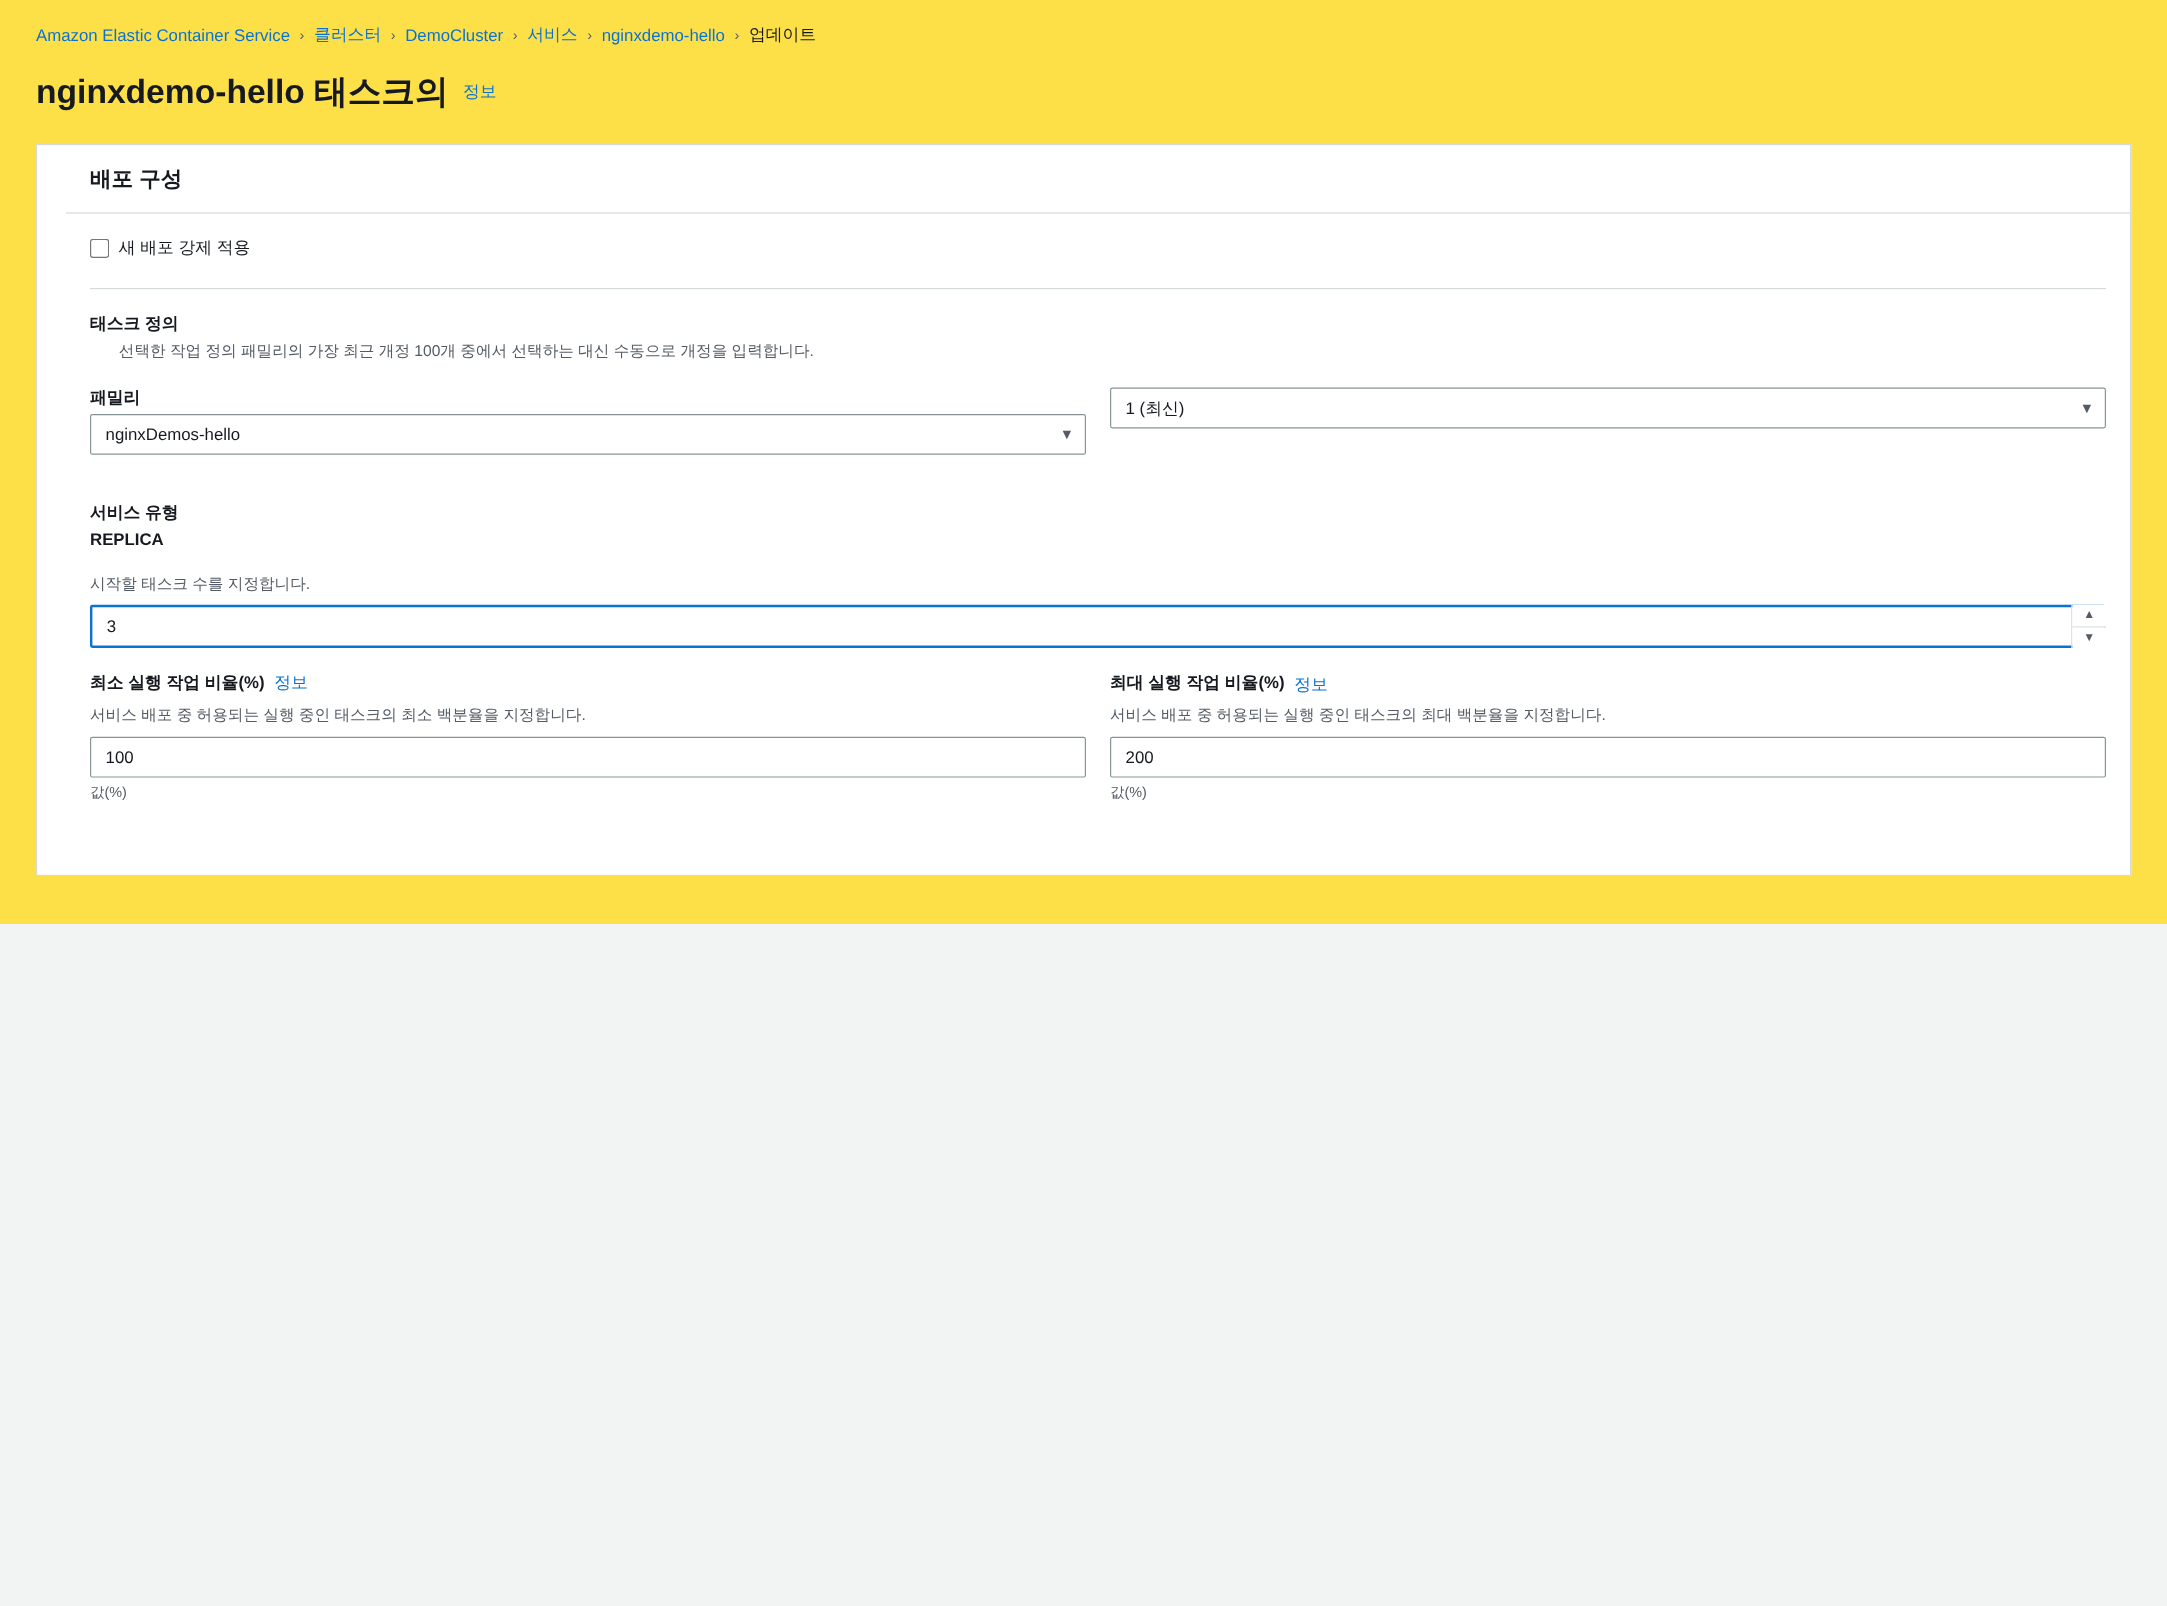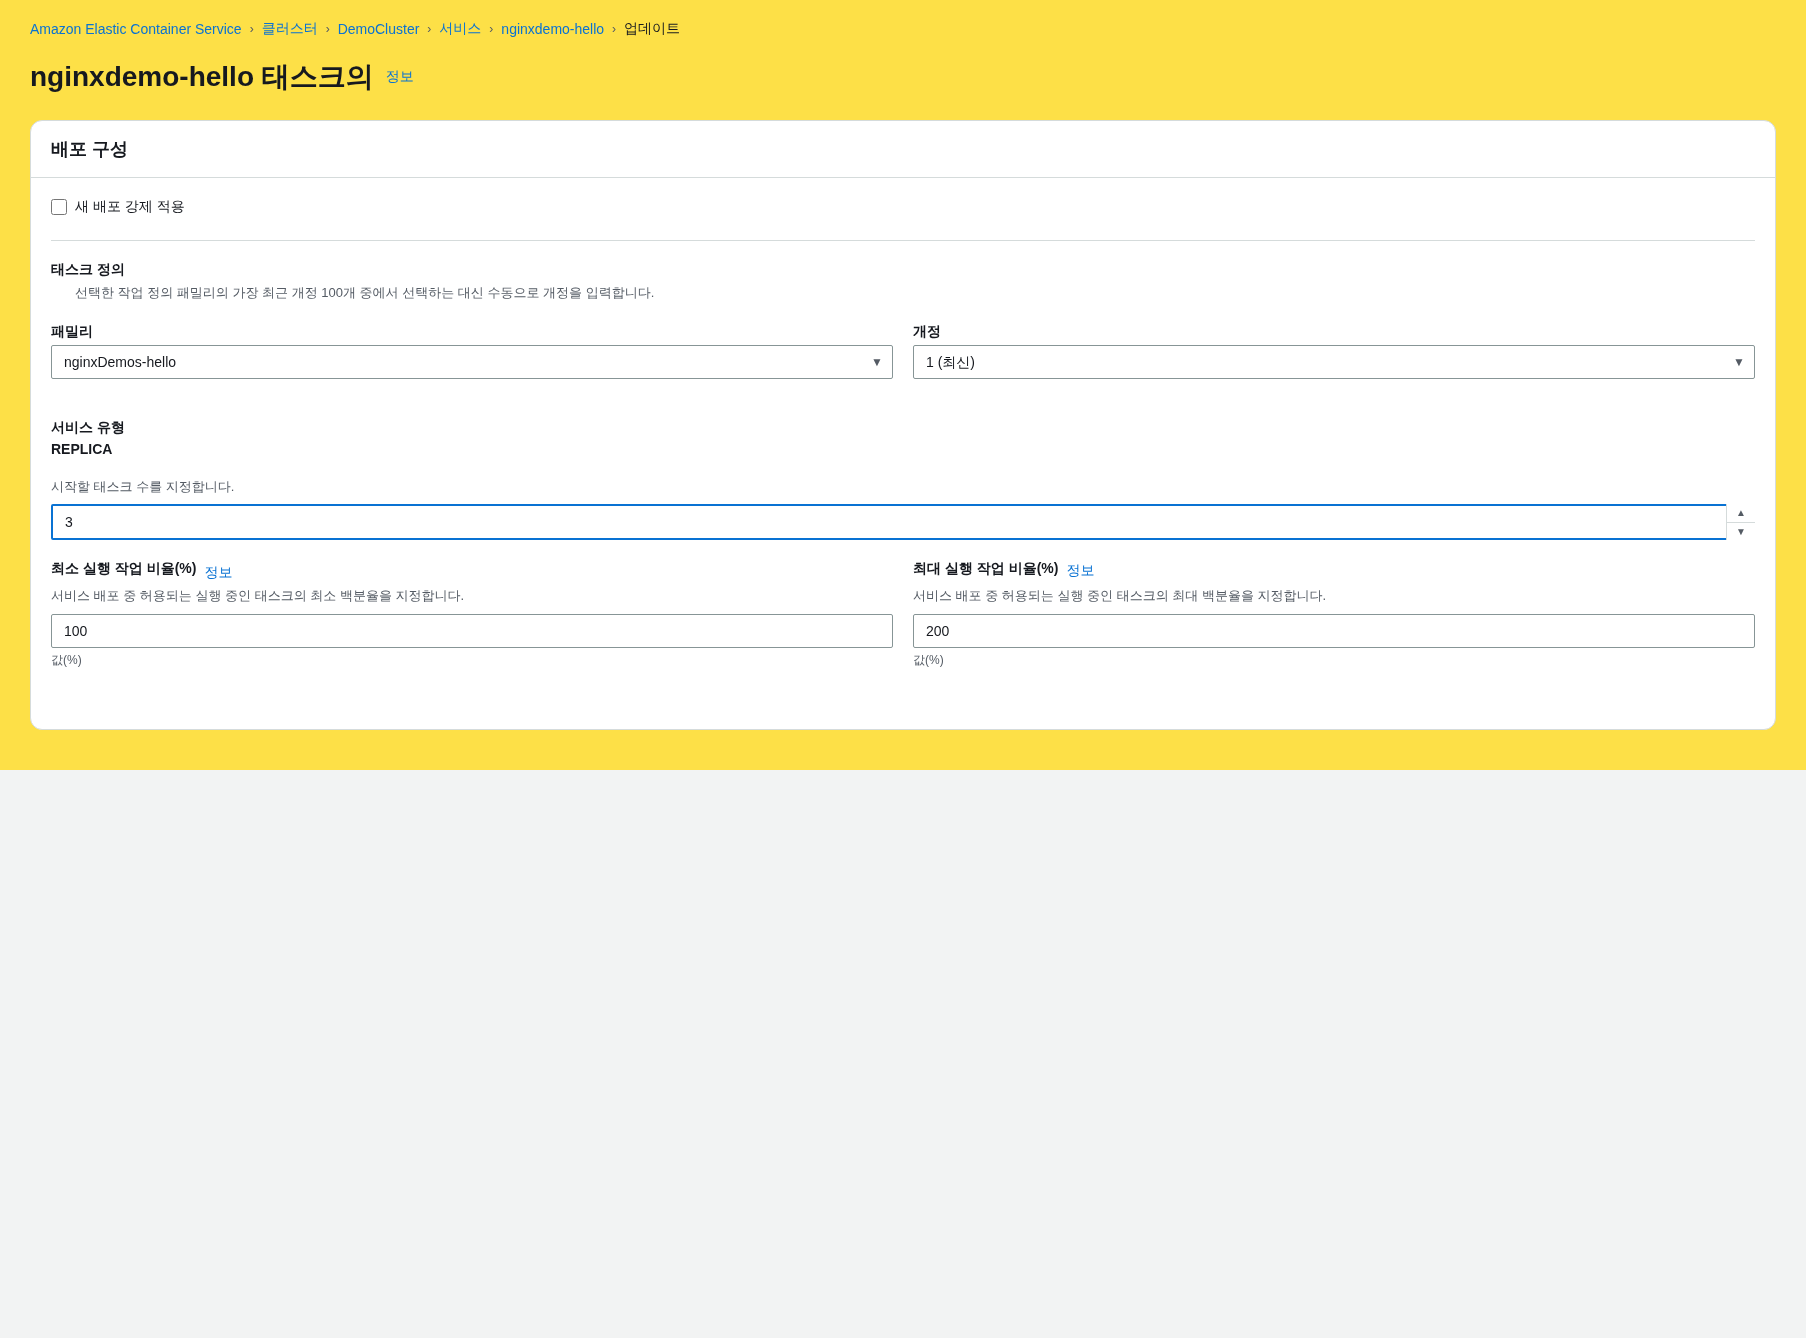--- a/index.html
+++ b/index.html
@@ -64,22 +64,23 @@
     .info-link {
       color: #0972d3;
       text-decoration: none;
       font-size: 14px;
     }
 
     
     .card {
       background: #ffffff;
       border: 1px solid #d5dbdb;
-      border-radius: 12px;
-      margin-bottom: 20px;
+      border-radius: 0;
+      margin-bottom: 20px;
+      padding-left: 24px;
     }
 
     .card-header {
       padding: 16px 20px;
       border-bottom: 1px solid #d5dbdb;
     }
 
     .card-title {
       font-size: 18px;
       font-weight: 700;
@@ -323,21 +324,20 @@
 
       <div class="two-col">
         <div class="field-section">
           <div class="field-label">패밀리</div>
           <div class="select-wrapper">
             <select><option value="nginxDemos-hello">nginxDemos-hello</option></select>
             <span class="select-arrow">▼</span>
           </div>
         </div>
         <div class="field-section">
-          <div class="field-label">개정</div>
           <div class="select-wrapper">
             <select><option value="1 (최신)">1 (최신)</option></select>
             <span class="select-arrow">▼</span>
           </div>
         </div>
       </div>
 
       <div class="field-section">
         <div class="service-type-label">서비스 유형</div>
         <div class="service-type-value">REPLICA</div>
@@ -349,21 +349,21 @@
           <input type="number" class="number-input" value="3" style="">
           <div class="number-stepper">
             <button class="stepper-btn">▲</button>
             <button class="stepper-btn">▼</button>
           </div>
         </div>
       </div>
 
       <div class="two-col">
         <div class="field-section">
-          <div style="display:flex; align-items:flex-end; gap:8px; margin-bottom:4px;">
+          <div style="display:flex; align-items:flex-start; gap:8px; margin-bottom:4px;">
             <span class="field-label">최소 실행 작업 비율(%)</span>
             <a href="#" class="info-link">정보</a>
           </div>
           <div class="field-description">서비스 배포 중 허용되는 실행 중인 태스크의 최소 백분율을 지정합니다.</div>
           <input type="text" class="text-input" value="100" style="">
           <div class="input-suffix">값(%)</div>
         </div>
         <div class="field-section">
           <div style="display:flex; align-items:center; gap:8px; margin-bottom:4px;">
             <span class="field-label">최대 실행 작업 비율(%)</span>

